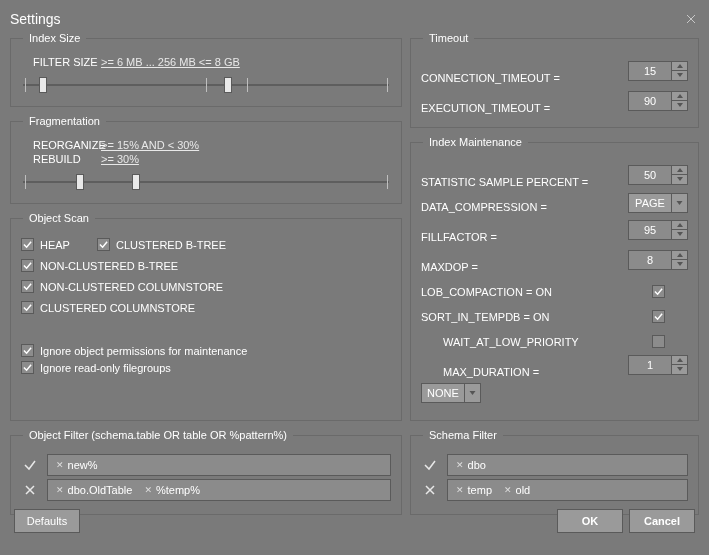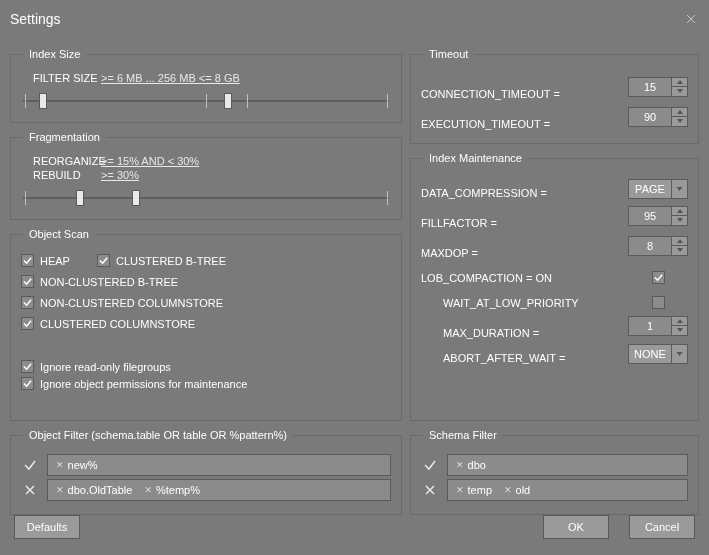--- a/index.html
+++ b/index.html
@@ -12,21 +12,21 @@
     overflow: hidden;
   }
   .window { width: 709px; height: 555px; background: #7a7a7a; position: relative; }
   .titlebar {
     height: 28px; display: flex; align-items: center; justify-content: space-between;
     padding: 9px 8px 0 10px; color: #fff; font-size: 14px;
   }
   .titlebar .close { width: 20px; height: 20px; display:flex;align-items:center;justify-content:center; cursor:default; }
   .titlebar .close svg { stroke:#c8c8c8; }
   .body { position:absolute; top:28px; left:0; right:0; bottom:40px; padding: 4px 10px 0 10px; display:flex; gap:8px; }
-  .col { display:flex; flex-direction:column; gap:8px;margin-top:16px; }
+  .col { display:flex; flex-direction:column; gap:8px; }
   .col-left { flex: 0 0 392px; }
   .col-right { flex: 1; }
   fieldset.group {
     border: 1px solid #6a6a6a; padding: 10px 10px 10px 10px; position:relative;
   }
   fieldset.group > legend {
     padding: 0 6px; color: #fff; font-size:11px; margin-left: 2px;
   }
   .row { display:flex; align-items:center; gap:6px; margin: 2px 0; }
   .lbl { white-space: nowrap; }
@@ -99,26 +99,26 @@
   .filter-input {
     flex:1; height:22px; background:#8b8b8b; border:1px solid #5a5a5a; display:flex; align-items:center; padding:0 4px; gap:4px;
   }
   .tag {
     background:#8b8b8b; padding:1px 4px; display:flex; align-items:center; gap:4px; color:#fff;
   }
   .tag .x { font-size:9px; color:#ddd; }
 
   
   .footer {
-    position:absolute; left:0; right:0; bottom:8px; height:40px; display:flex; align-items:center; justify-content:space-between; padding: 0 14px;
+    position:absolute; left:0; right:0; bottom:14px; height:40px; display:flex; align-items:center; justify-content:space-between; padding: 0 14px;
   }
   .btn {
     min-width:66px; height:24px; background:#9a9a9a; border:1px solid #5a5a5a; color:#fff; display:flex;align-items:center;justify-content:center; padding:0 10px; font-size:11px;
   }
-  .footer .right { display:flex; gap:20px;}
+  .footer .right { display:flex; gap:6px;font-weight:bold;}
 
   .w-74 { width:74px !important;padding-left:12px; }
 </style>
 </head>
 <body>
 
 <div class="window">
 
   <div class="titlebar">
     <span>Settings</span>
@@ -218,29 +218,29 @@
         </div>
 
         <div style="height:22px"></div>
 
         <div class="cb">
           <span class="box checked">
               <svg width="9" height="9" viewBox="0 0 10 10">
                 <path d="M1 5 L4 8 L9 2" fill="none" stroke-width="1.6"></path>
               </svg>
             </span>
-          <span>Ignore read-only filegroups</span>
+          <span>Ignore object permissions for maintenance</span>
         </div>
         <div class="cb">
           <span class="box checked">
               <svg width="9" height="9" viewBox="0 0 10 10">
                 <path d="M1 5 L4 8 L9 2" fill="none" stroke-width="1.6"></path>
               </svg>
             </span>
-          <span>Ignore object permissions for maintenance</span>
+          <span>Ignore read-only filegroups</span>
         </div>
       </fieldset>
 
       <fieldset class="group">
         <legend>Object Filter (schema.table OR table OR %pattern%)</legend>
         <div class="filter-line">
           <span class="mark">
             <svg viewBox="0 0 14 14">
                 <path d="M2 7 L6 11 L12 3" stroke="#e8e8e8" fill="none" stroke-width="1.5"></path>
               </svg>
@@ -312,20 +312,38 @@
                 </div>
               </span>
           </span>
         </div>
       </fieldset>
 
       <fieldset class="group" style="flex:1;">
         <legend>Index Maintenance</legend>
 
         <div class="kv">
+          <span class="k">STATISTIC SAMPLE PERCENT =</span>
+          <span class="v numbox">
+            <span class="val">50</span>
+            <span class="spin">
+                <div>
+                  <svg viewBox="0 0 6 4">
+                    <path d="M0 4 L3 0 L6 4 Z" fill="#555"></path>
+                  </svg>
+                </div>
+                <div>
+                  <svg viewBox="0 0 6 4">
+                    <path d="M0 0 L3 4 L6 0 Z" fill="#555"></path>
+                  </svg>
+                </div>
+              </span>
+          </span>
+        </div>
+        <div class="kv">
           <span class="k">DATA_COMPRESSION =</span>
           <span class="v sel">
             <span class="val">PAGE</span>
             <span class="caret">
                 <svg width="7" height="4" viewBox="0 0 6 4">
                   <path d="M0 0 L3 4 L6 0 Z" fill="#555"></path>
                 </svg>
               </span>
           </span>
         </div>
@@ -368,20 +386,30 @@
         <div class="kv">
           <span class="k">LOB_COMPACTION = ON</span>
           <span class="v chk-solo-wrap">
               <span class="chk-solo checked">
                 <svg width="9" height="9" viewBox="0 0 10 10">
                   <path d="M1 5 L4 8 L9 2" fill="none" stroke-width="1.6"></path>
                 </svg>
               </span>
             </span>
         </div>
+        <div class="kv">
+          <span class="k">SORT_IN_TEMPDB = ON</span>
+          <span class="v chk-solo-wrap">
+              <span class="chk-solo checked">
+                <svg width="9" height="9" viewBox="0 0 10 10">
+                  <path d="M1 5 L4 8 L9 2" fill="none" stroke-width="1.6"></path>
+                </svg>
+              </span>
+            </span>
+        </div>
         <div class="kv indent">
           <span class="k">WAIT_AT_LOW_PRIORITY</span>
           <span class="v chk-solo-wrap">
               <span class="chk-solo"></span>
             </span>
         </div>
         <div class="kv indent">
           <span class="k">MAX_DURATION =</span>
           <span class="v numbox">
             <span class="val">1</span>
@@ -393,21 +421,20 @@
                 </div>
                 <div>
                   <svg viewBox="0 0 6 4">
                     <path d="M0 0 L3 4 L6 0 Z" fill="#555"></path>
                   </svg>
                 </div>
               </span>
           </span>
         </div>
         <div class="kv indent">
-          <span class="k">ABORT_AFTER_WAIT =</span>
           <span class="v sel">
             <span class="val">NONE</span>
             <span class="caret">
                 <svg width="7" height="4" viewBox="0 0 6 4">
                   <path d="M0 0 L3 4 L6 0 Z" fill="#555"></path>
                 </svg>
               </span>
           </span>
         </div>
       </fieldset>

